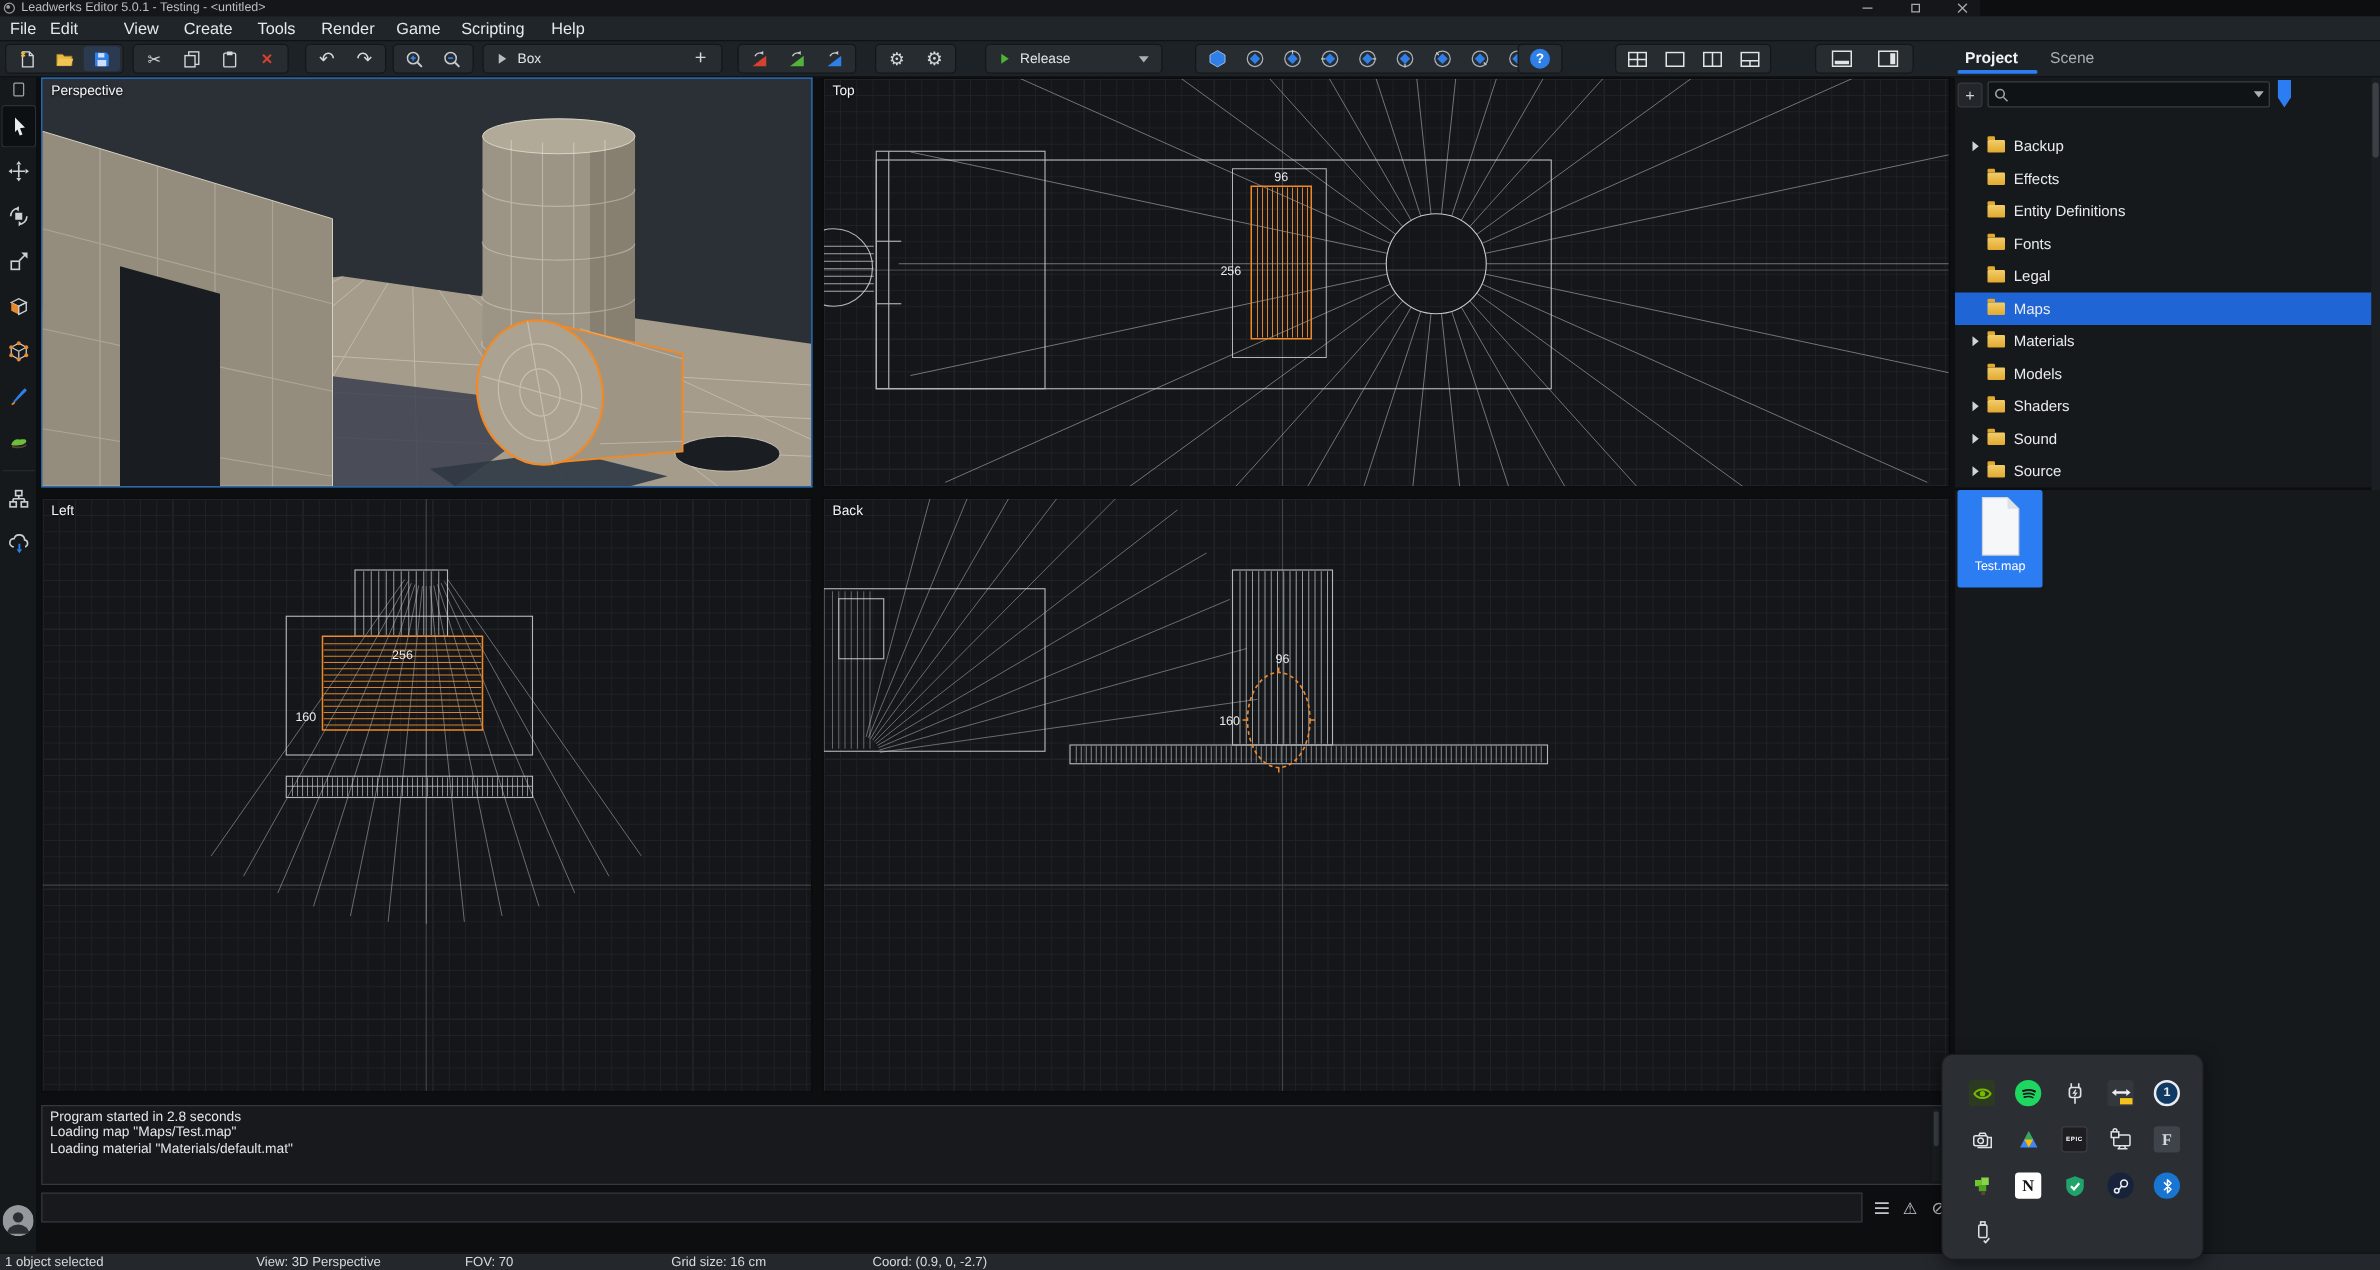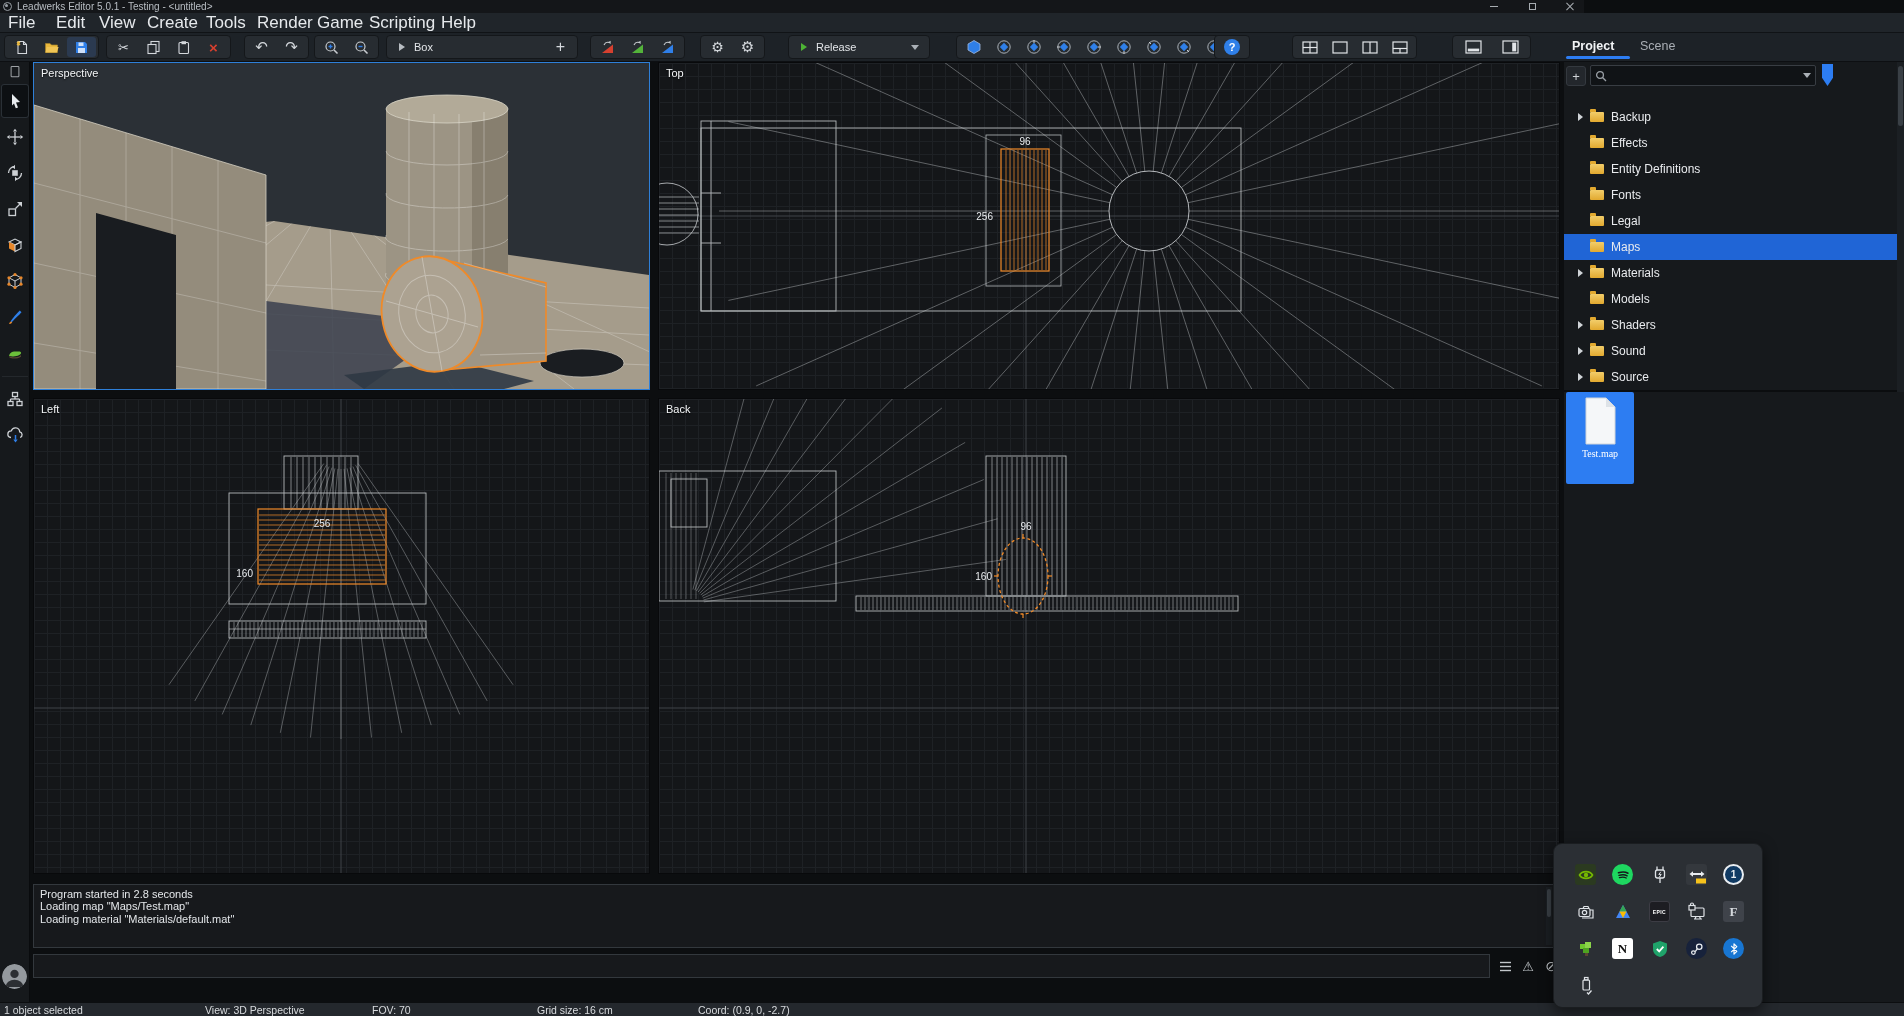--- a/index.html
+++ b/index.html
@@ -15,21 +15,21 @@
   .win-controls { position:absolute; right:8px; top:0; height:13px; display:flex; gap:26px; align-items:center; }
   .wc { width:12px; height:12px; display:flex; align-items:center; justify-content:center; }
   .wc-min-bar { width:8px; height:1px; background:#a7acb1; }
   .wc-max-box { width:7px; height:7px; border:1px solid #a7acb1; }
   .wc-x { position:relative; width:8px; height:8px; }
   .wc-x::before,.wc-x::after { content:""; position:absolute; left:-1px; top:3px; width:10px; height:1px; background:#a7acb1; }
   .wc-x::before { transform:rotate(45deg);} .wc-x::after { transform:rotate(-45deg);}
 
   
   .menubar { position:absolute; left:0; top:13px; width:1904px; height:20px; background:#20252a; border-bottom:1px solid #101316; }
-  .menu-item { position:absolute; top:0; height:15px; line-height:20px; font-size:17px; color:#e6e9ec; }
+  .menu-item { position:absolute; top:0; height:15px; line-height:20px; font-size:13px; color:#e6e9ec; }
 
   
   .toolbar { position:absolute; left:0; top:33px; width:1904px; height:29px; background:#1d2227; border-bottom:1px solid #0d0f12; }
   .tb-group { position:absolute; top:2px; height:24px; background:#272c31; border:1px solid #14171a; border-radius:4px; display:flex; align-items:center; padding:0 2px; gap:1px; }
   .tb-btn { width:29px; height:20px; border-radius:3px; display:flex; align-items:center; justify-content:center; font-size:13px; color:#d4d8dc; }
   .tb-btn.save { background:#2b3a50; }
   .glyph-del { color:#d6402f; font-weight:bold; font-size:15px; }
   .dd { display:flex; align-items:center; height:20px; font-size:11px; color:#e2e5e8; }
   .tri-r { width:0; height:0; border-left:6px solid #b8bdc2; border-top:4px solid transparent; border-bottom:4px solid transparent; }
   .tri-r.green { border-left-color:#4db335; }
@@ -73,21 +73,21 @@
 
   .tree { position:absolute; left:0; top:71px; width:333px; }
   .trow { height:26px; display:flex; align-items:center; padding-left:14px; font-size:12px; color:#e9ebee; }
   .trow.sel { background:#2065d6; }
   .texp { width:12px; display:flex; }
   .texp .tri { width:0; height:0; border-left:5px solid #d0d4d8; border-top:4px solid transparent; border-bottom:4px solid transparent; }
   .folder { width:14px; height:10px; background:linear-gradient(#f2cd6a,#e2a92f); border-radius:1px; position:relative; margin-right:7px; }
   .folder::before { content:""; position:absolute; left:0; top:-3px; width:6px; height:3px; background:#e2a92f; border-radius:1px 1px 0 0; }
   .tree-divider { position:absolute; left:0; width:333px; height:2px; background:#0b0d0f; }
 
-  .filetile { position:absolute; width:68px; height:92px; background:#2d7df2; border-radius:2px; display:flex; flex-direction:column; align-items:center;font-family:Liberation Serif, serif; }
+  .filetile { position:absolute; width:68px; height:78px; background:#2d7df2; border-radius:2px; display:flex; flex-direction:column; align-items:center; }
   .filetile .cap { font-size:10px; color:#fff; margin-top:2px; }
 
   
   .console { position:absolute; left:33px; top:884px; width:1522px; height:64px; background:#17191c; border:1px solid #33383d; padding:3px 0 0 6px; }
   .cline { font-size:11px; color:#e4e7ea; line-height:12.3px; white-space:nowrap; }
   .coninput { position:absolute; left:33px; top:954px; width:1457px; height:24px; background:#17191c; border:1px solid #33383d; }
   .coninput input { width:100%; height:100%; background:transparent; border:none; outline:none; color:#e4e7ea; font-size:11px; padding:0 6px; font-family:"Liberation Sans",sans-serif; }
   .conicon { position:absolute; top:957px; width:18px; height:18px; display:flex; align-items:center; justify-content:center; color:#c3c7cb; font-size:13px; }
 
   
@@ -120,21 +120,21 @@
           <span class="wc-max-box"></span>
         </span>
       <span class="wc">
           <span class="wc-x"></span>
         </span>
     </div>
   </div>
 
   <div class="menubar">
     <span class="menu-item" style="left:8px">File</span>
-    <span class="menu-item" style="left:56px">Edit</span>
+    <span class="menu-item" style="left:40px">Edit</span>
     <span class="menu-item" style="left:99px">View</span>
     <span class="menu-item" style="left:147px">Create</span>
     <span class="menu-item" style="left:206px">Tools</span>
     <span class="menu-item" style="left:257px">Render</span>
     <span class="menu-item" style="left:317px">Game</span>
     <span class="menu-item" style="left:369px">Scripting</span>
     <span class="menu-item" style="left:441px">Help</span>
   </div>
 
   <div class="toolbar">

